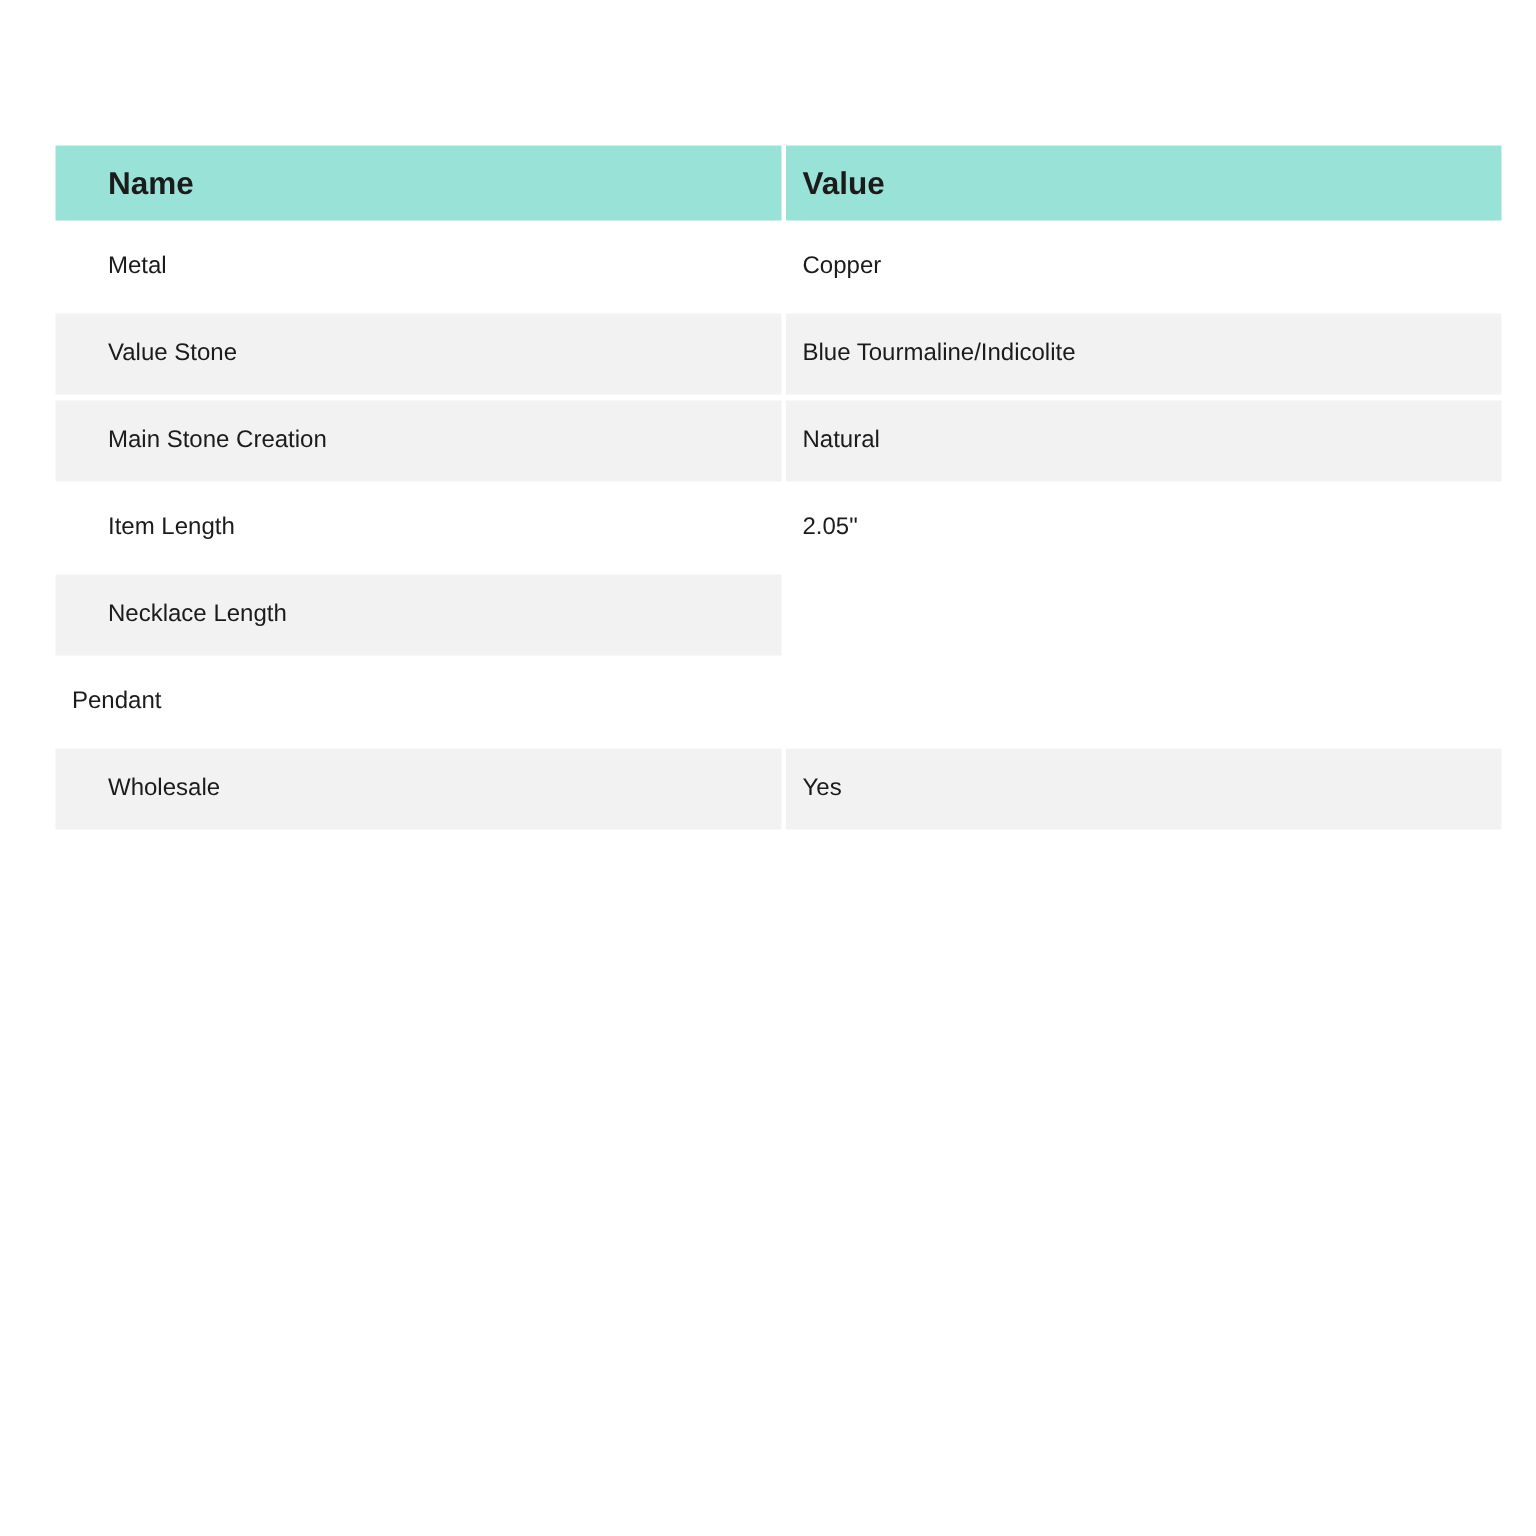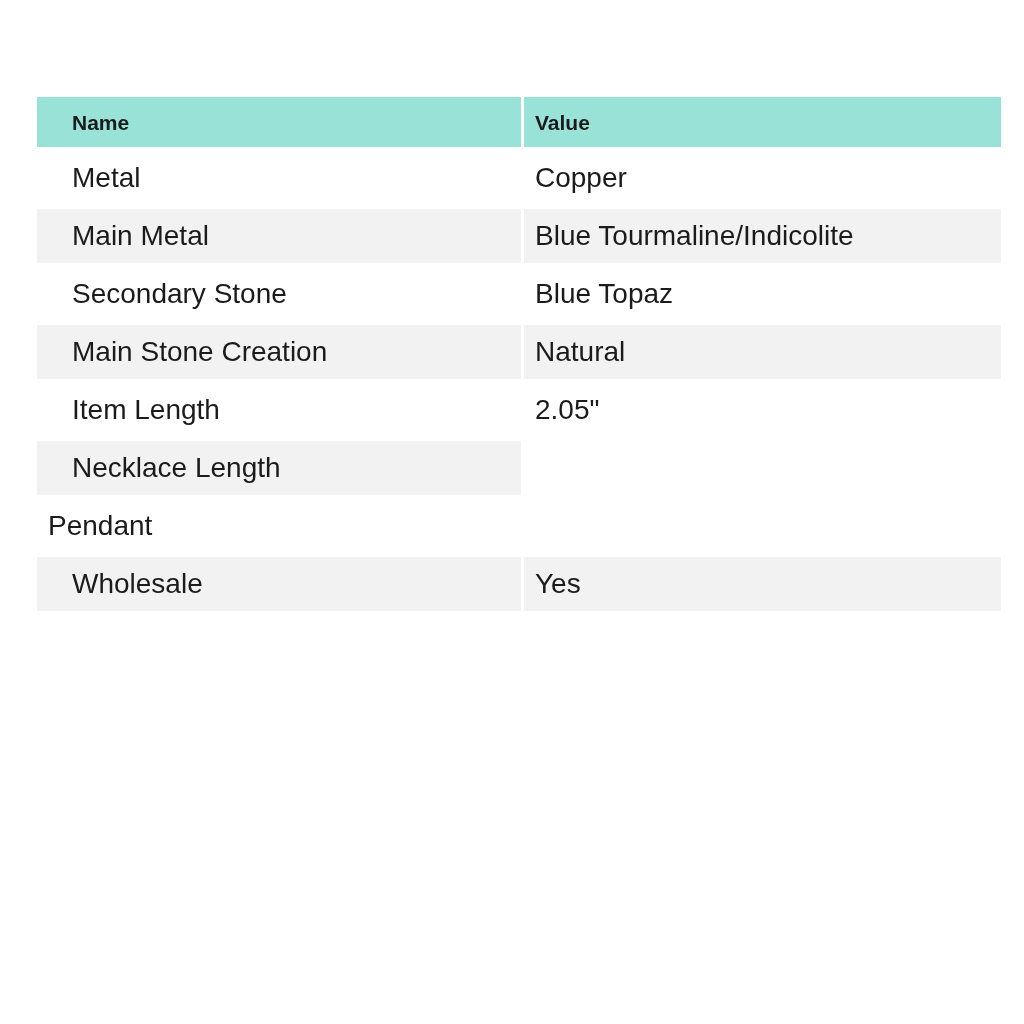--- a/index.html
+++ b/index.html
@@ -37,21 +37,21 @@
     display: flex;
     column-gap: 3px;
     height: 54px;
   }
   .t-row.header {
     height: 50px;
   }
   .cell {
     display: flex;
     align-items: center;
-    font-size: 28px;
+    font-size: 16px;
     line-height: 1;
     background: var(--row-bg);
     color: var(--text-color);
   }
   .cell.name {
     flex: 0 0 484px;
     padding-left: 35px;
   }
   .cell.value {
     flex: 1 1 auto;
@@ -76,28 +76,24 @@
       <div class="cell name">Name</div>
       <div class="cell value">Value</div>
     </div>
 
     <div class="t-row">
       <div class="cell name">Metal</div>
       <div class="cell value">Copper</div>
     </div>
 
     <div class="t-row alt">
-      <div class="cell name">Main Metal</div>
+      <div class="cell name">Value Stone</div>
       <div class="cell value">Blue Tourmaline/Indicolite</div>
     </div>
 
-    <div class="t-row">
-      <div class="cell name">Secondary Stone</div>
-      <div class="cell value">Blue Topaz</div>
-    </div>
 
     <div class="t-row alt">
       <div class="cell name">Main Stone Creation</div>
       <div class="cell value">Natural</div>
     </div>
 
     <div class="t-row">
       <div class="cell name">Item Length</div>
       <div class="cell value">2.05"</div>
     </div>

